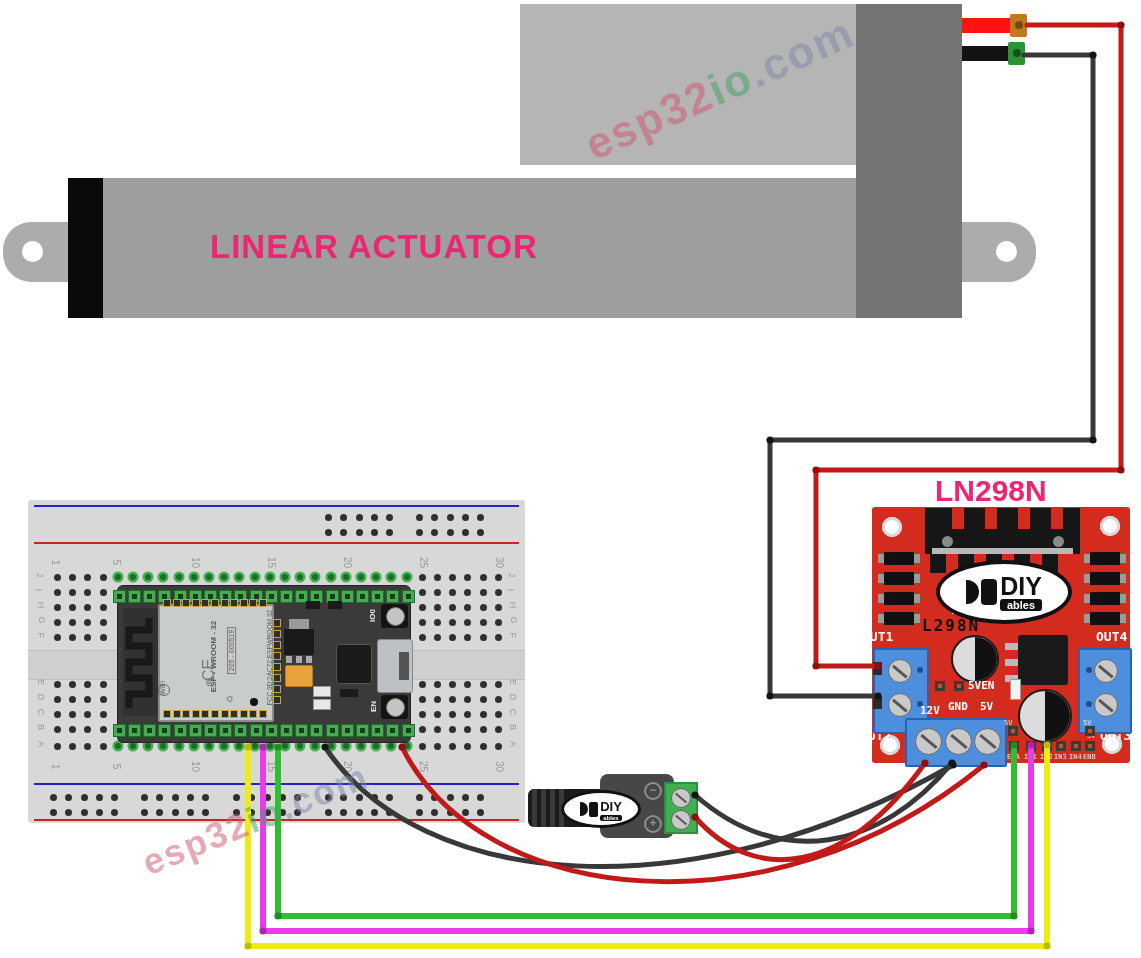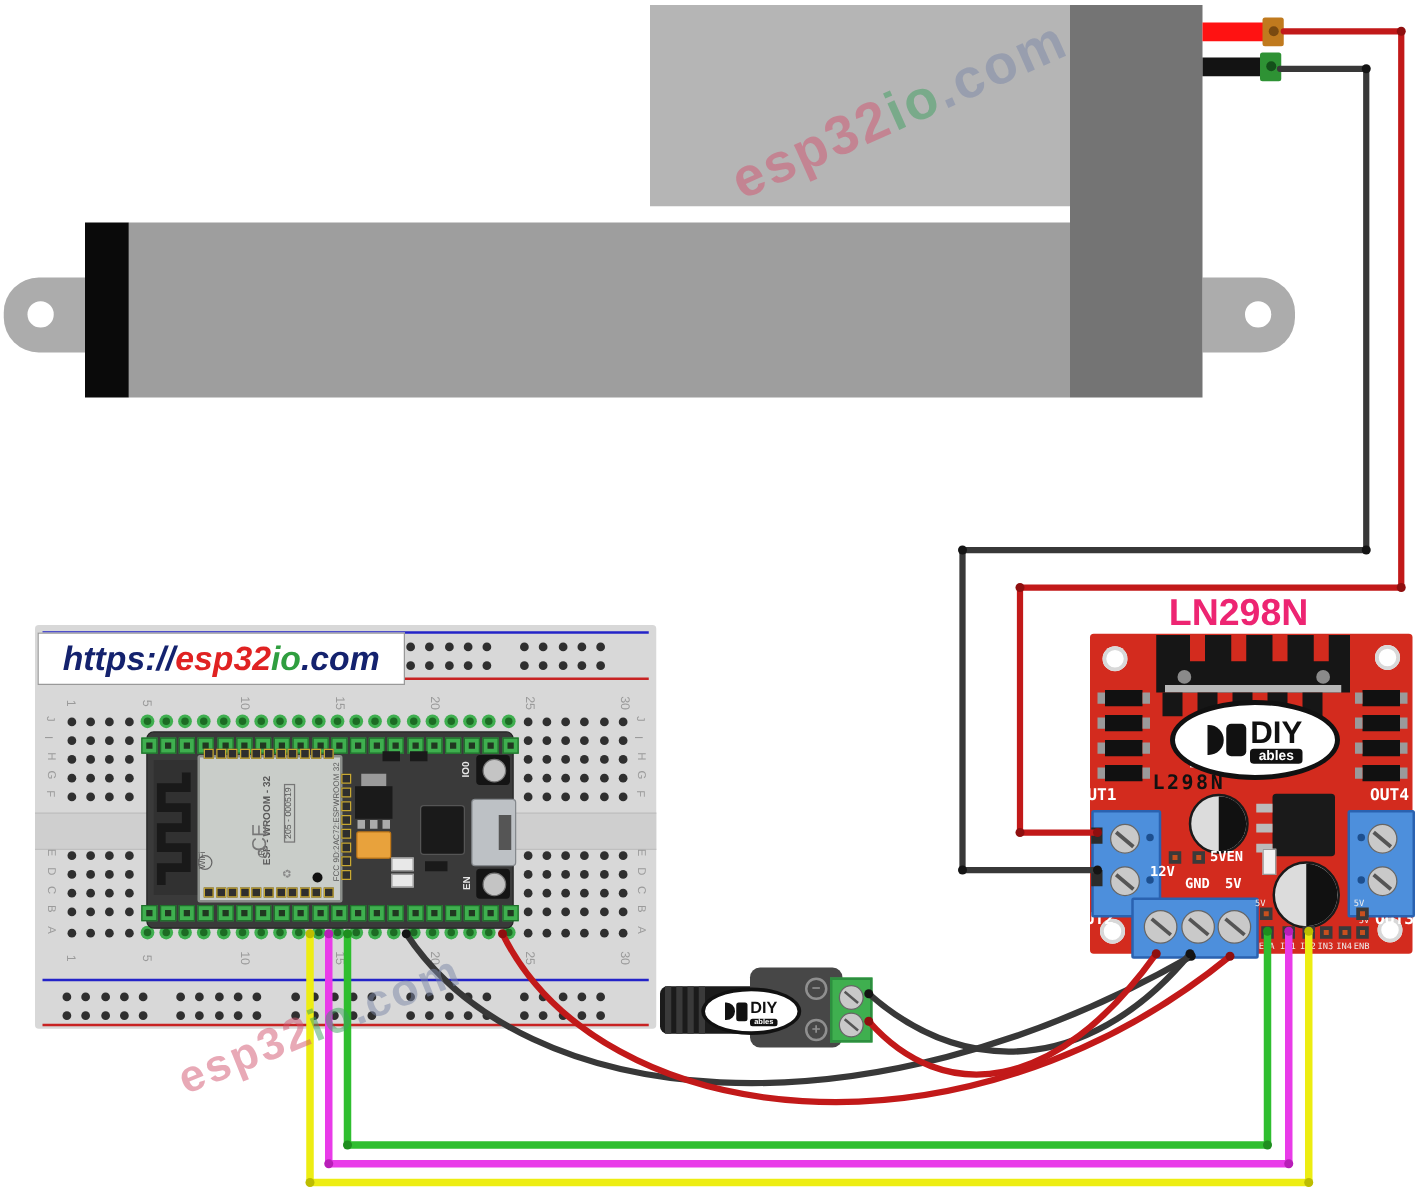--- a/index.html
+++ b/index.html
@@ -380,23 +380,20 @@
         <span class="bb-label" style="left: 482px; top: 192px; font-size: 9px;">D</span>
         <span class="bb-label" style="left: 10px; top: 207px; font-size: 9px;">C</span>
         <span class="bb-label" style="left: 482px; top: 207px; font-size: 9px;">C</span>
         <span class="bb-label" style="left: 10px; top: 222px; font-size: 9px;">B</span>
         <span class="bb-label" style="left: 482px; top: 222px; font-size: 9px;">B</span>
         <span class="bb-label" style="left: 10px; top: 239px; font-size: 9px;">A</span>
         <span class="bb-label" style="left: 482px; top: 239px; font-size: 9px;">A</span>
       </div>
   </div>
 
-  <div class="abs sitelogo">
-    <span class="sl-navy">https://</span><span class="sl-red">esp32</span><span class="sl-green">io</span><span class="sl-navy">.com</span>
-  </div>
 
   <div class="abs esp">
     <div id="esp-pins">
         <div class="esp-pin" style="left: -5.2px; top: 4px;">
           <i></i>
         </div>
         <div class="esp-pin" style="left: -5.2px; top: 138px;">
           <i></i>
         </div>
         <div class="esp-pin" style="left: 10px; top: 4px;">
@@ -590,20 +587,21 @@
   <div class="abs act-tab act-tab-left">
       <div class="act-hole"></div>
     </div>
   <div class="abs act-tab act-tab-right">
       <div class="act-hole"></div>
     </div>
   <div class="abs act-top-block"></div>
   <div class="abs act-dark-block"></div>
   <div class="abs act-body"></div>
   <div class="abs act-band"></div>
+  <div class="abs act-label">LINEAR ACTUATOR</div>
   <div class="abs term term-red-bar"></div>
   <div class="abs term term-red-conn">
       <span class="conn-hole"></span>
     </div>
   <div class="abs term term-blk-bar"></div>
   <div class="abs term term-blk-conn">
       <span class="conn-hole"></span>
     </div>
 
   <div class="abs drv-title">LN298N</div>
@@ -711,21 +709,21 @@
     <div class="smallpart" style="left:138px;top:172px;width:9px;height:19px;background:#f2f2f2;border:1px solid #999;"></div>
 
     <div class="hpin" style="left:63px;top:174px;">
         <i></i>
       </div>
     <div class="hpin" style="left:82px;top:174px;">
         <i></i>
       </div>
     <span class="jlab" style="left:96px;top:172px;">5VEN</span>
 
-    <span class="jlab" style="left:48px;top:184px;text-align:center;">12V</span>
+    <span class="jlab" style="left:48px;top:197px;text-align:center;">12V</span>
     <span class="jlab" style="left:76px;top:193px;">GND</span>
     <span class="jlab" style="left:108px;top:193px;">5V</span>
     <div class="tblock" style="left:33px;top:211px;width:98px;height:45px;">
       <span class="screw" style="left:8px;top:8px;width:25px;height:25px;"></span>
       <span class="screw" style="left:38px;top:8px;width:25px;height:25px;"></span>
       <span class="screw" style="left:67px;top:8px;width:25px;height:25px;"></span>
     </div>
 
     <span class="tinylab" style="left:132px;top:212px;">5V</span>
     <span class="tinylab" style="left:211px;top:212px;">5V</span>

